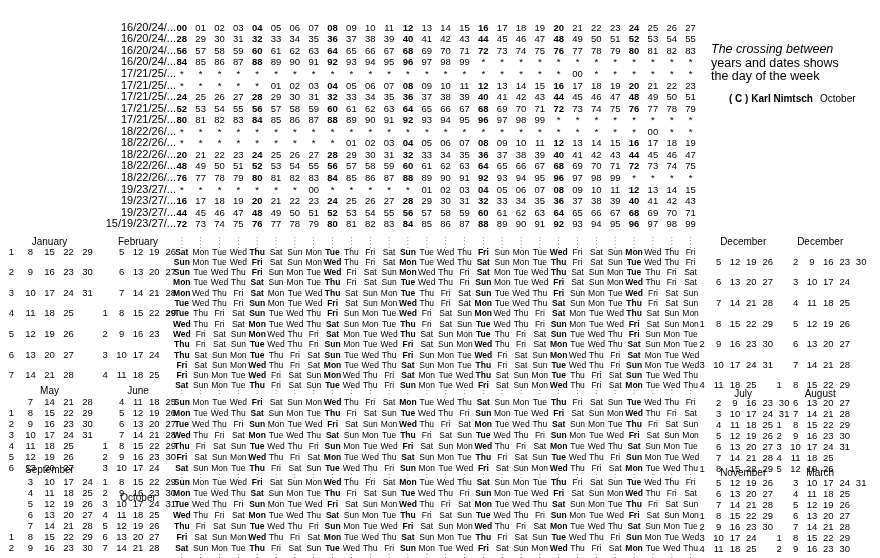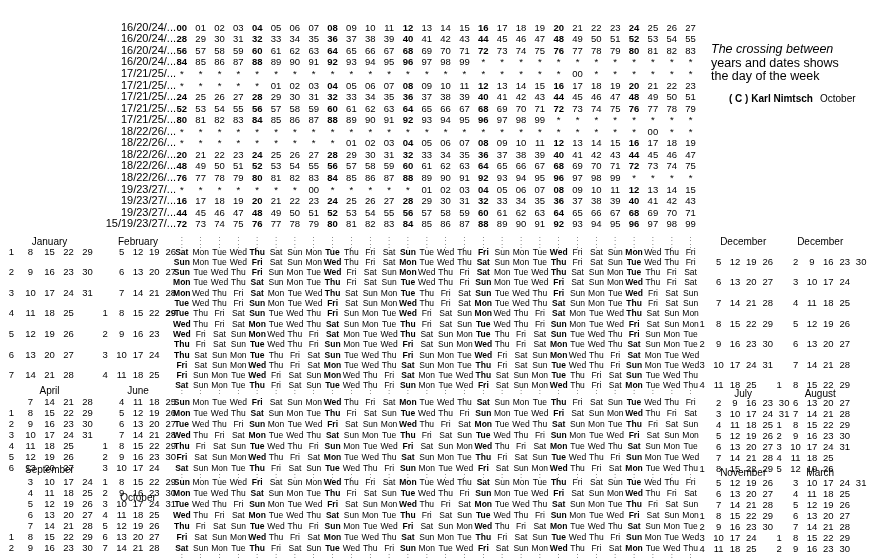--- a/index.html
+++ b/index.html
@@ -1792,21 +1792,21 @@
       <span class="dcell" style="width: 16.4px;"></span>
     </div>
     <div class="wrow" style="top: 380.4px; left: 771px;">
       <span class="dcell" style="width: 16.4px;">1</span>
       <span class="dcell" style="width: 16.4px;">8</span>
       <span class="dcell" style="width: 16.4px;">15</span>
       <span class="dcell" style="width: 16.4px;">22</span>
       <span class="dcell" style="width: 16.4px;">29</span>
       <span class="dcell" style="width: 16.4px;"></span>
     </div>
-    <div class="mheader" style="left: 2px; width: 95px; top: 384.5px;">April</div>
+    <div class="mheader" style="left: 2px; width: 95px; top: 384.5px;">May</div>
     <div class="wrow" style="top: 396.5px; left: 2px;">
       <span class="dcell" style="width: 19px;"></span>
       <span class="dcell" style="width: 19px;">7</span>
       <span class="dcell" style="width: 19px;">14</span>
       <span class="dcell" style="width: 19px;">21</span>
       <span class="dcell" style="width: 19px;">28</span>
     </div>
     <div class="wrow" style="top: 407.5px; left: 2px;">
       <span class="dcell" style="width: 19px;">1</span>
       <span class="dcell" style="width: 19px;">8</span>

